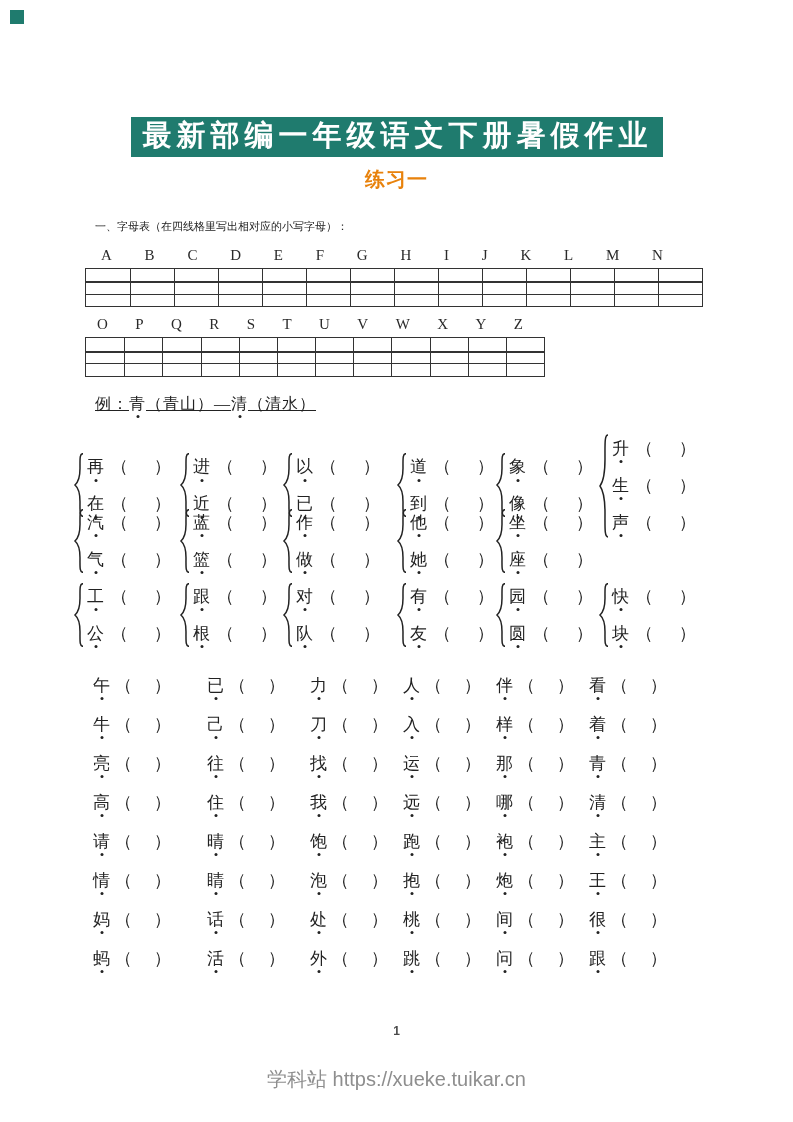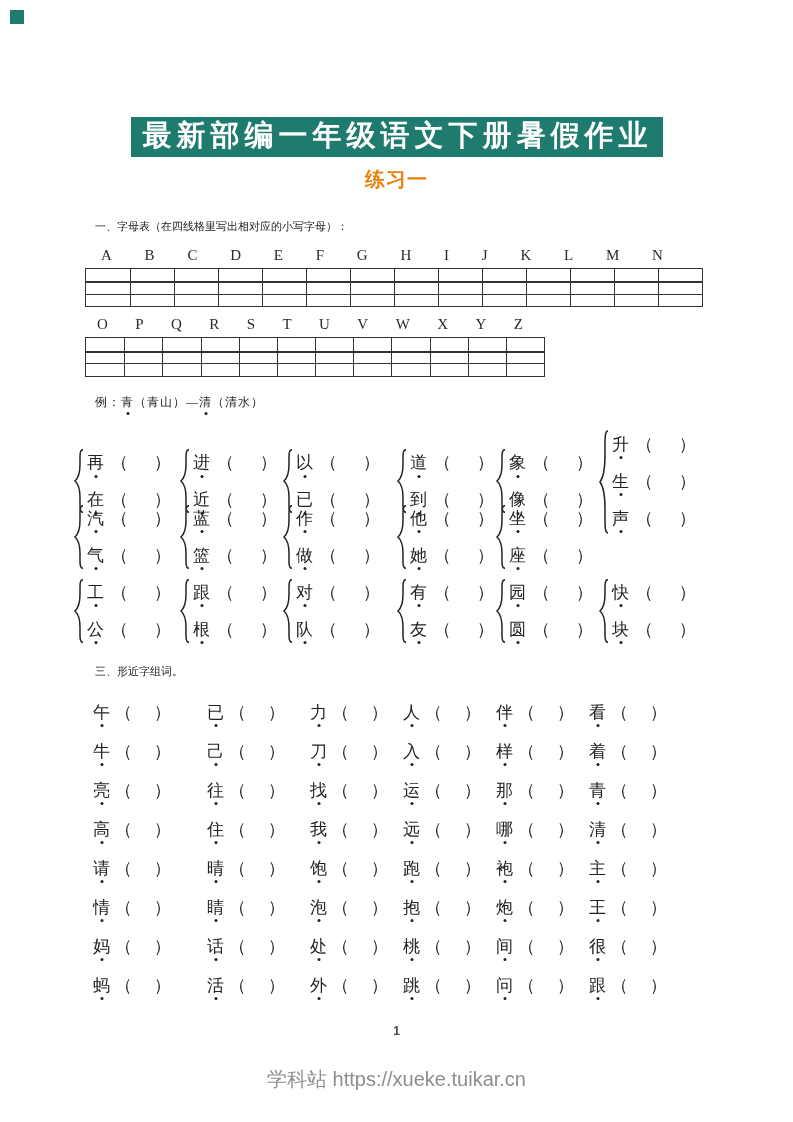--- a/index.html
+++ b/index.html
@@ -29,21 +29,21 @@
   .letters-line.row1{width:618px;padding:0 40px 0 16px;margin-top:13px;}
   .letters-line.row2{width:460px;padding:0 22px 0 12px;margin-top:9px;}
   .fourline{display:grid;border:1.5px solid var(--grid);margin-left:85px;margin-top:4px;}
   .fourline.row1{width:618px;}
   .fourline.row2{width:460px;}
   .flcell{height:12.5px;border-left:1px solid var(--grid);border-top:1px solid var(--grid);}
   .flcell.c0{border-left:none;}
   .flcell.r0{border-top:none;}
   .flcell.r1{border-top-width:2px;}
 
-  .example-line{font-size:12px;margin-left:95px;margin-top:17px;letter-spacing:1px;}
+  .example-line{font-size:16px;margin-left:95px;margin-top:17px;letter-spacing:1px;text-decoration:underline;}
 
   
   .brace-rows{margin-left:74px;margin-top:15px;width:670px;}
   .brace-row{display:grid;grid-template-columns:106px 103px 114px 99px 103px 1fr;height:74px;}
   .hgroup{display:flex;align-items:center;}
   .hgroup.tall{align-items:flex-start;}
   .hgroup svg{flex:0 0 auto;margin-right:3px;}
   .hlines{display:flex;flex-direction:column;}
   .hline{display:flex;align-items:center;height:37px;font-size:17px;white-space:nowrap;}
   .hline .ch{margin-right:7px;}
@@ -596,21 +596,20 @@
                 <span>（</span>
                 <i class="psp w26"></i>
                 <span>）</span>
               </span>
             </div>
           </div>
         </div>
       </div>
     </div>
 
-  <div class="sec-heading h3">三、形近字组词。</div>
   <div class="s3grid" id="s3grid">
       <div class="s3cell">
         <span class="ch dot">午</span>
         <span class="parens">
           <span>（</span>
           <i class="psp w22"></i>
           <span>）</span>
         </span>
       </div>
       <div class="s3cell">

